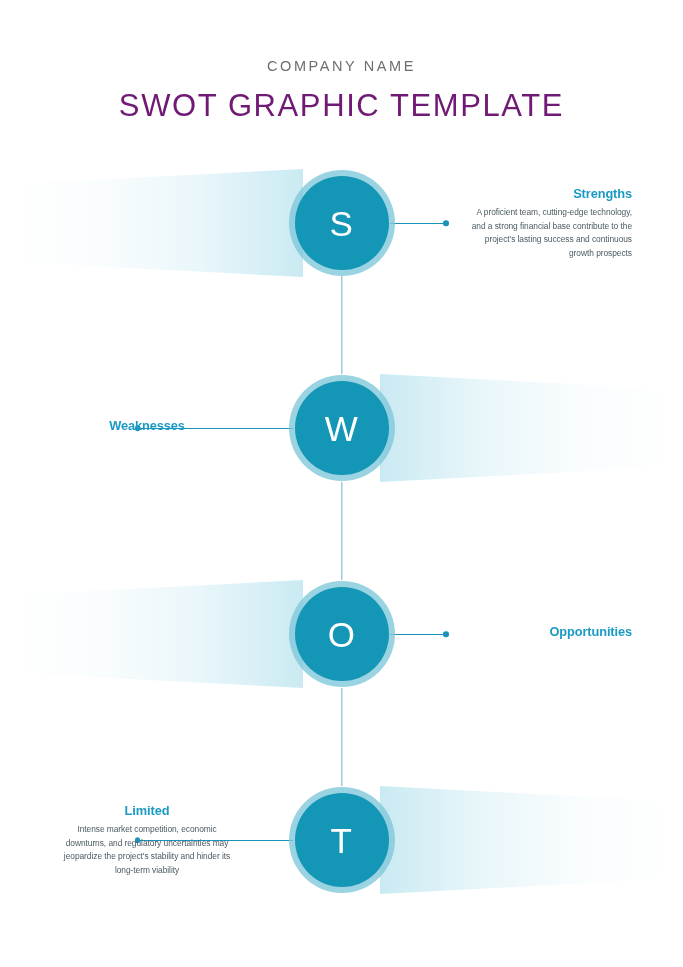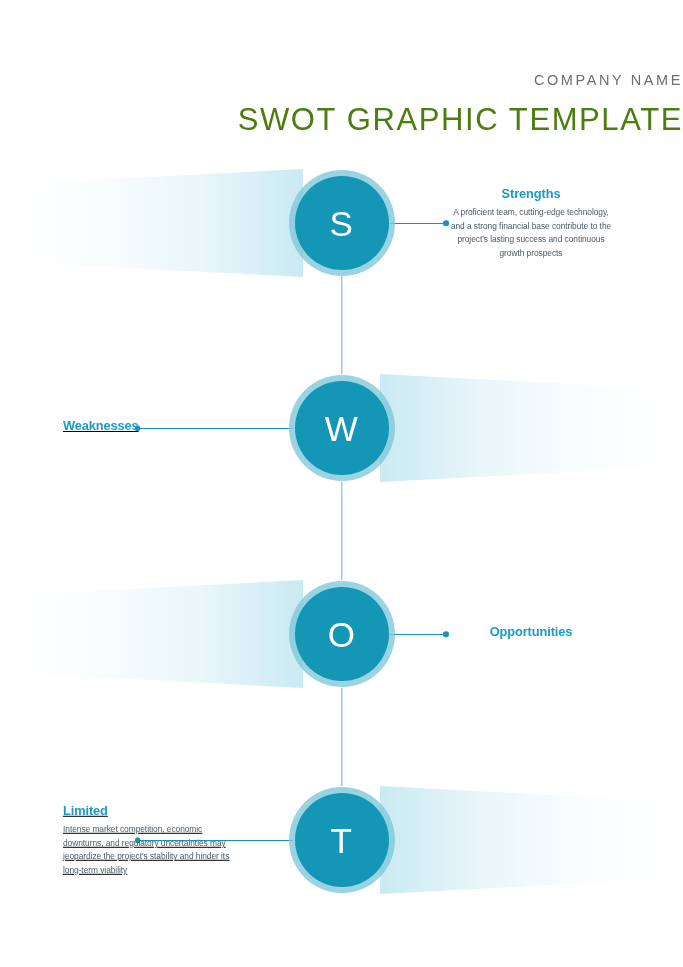--- a/index.html
+++ b/index.html
@@ -11,37 +11,37 @@
     height: 967px;
     background: #ffffff;
     font-family: "Liberation Sans", sans-serif;
     overflow: hidden;
     position: relative;
   }
 
   
   .header {
     position: absolute;
-    top: 72px;
+    top: 58px;
     left: 0;
     width: 683px;
-    text-align: right;
+    text-align: center;
   }
   .company-name {
     font-size: 14.5px;
     letter-spacing: 2.6px;
     color: #6e6e6e;
     font-weight: 400;
     line-height: 1.2;
   }
   .main-title {
     margin-top: 12px;
     font-size: 31px;
     letter-spacing: 1.6px;
-    color: #4d7c0f;
+    color: #701a75;
     font-weight: 400;
     line-height: 1.2;
   }
 
   
   .diagram {
     position: absolute;
     top: 0;
     left: 0;
     width: 683px;
@@ -145,29 +145,28 @@
     transform: translateY(-50%);
   }
 
   
   .textblock {
     position: absolute;
     top: 50%;
     width: 168px;
   }
   .textblock.right {
-    left: 447px;
-    transform: translateY(-50%);
-    text-align: center;
+    left: 464px;
+    transform: translateY(-50%);
+    text-align: right;
   }
   .textblock.left {
     right: 452px;
     transform: translateY(-50%);
-    text-align: left;
-    text-decoration: underline;
+    text-align: center;
   }
   .tb-heading {
     font-size: 12.8px;
     font-weight: bold;
     color: #1b9ac4;
     line-height: 1.25;
     margin-bottom: 4px;
     letter-spacing: -0.1px;
   }
   .tb-body {

